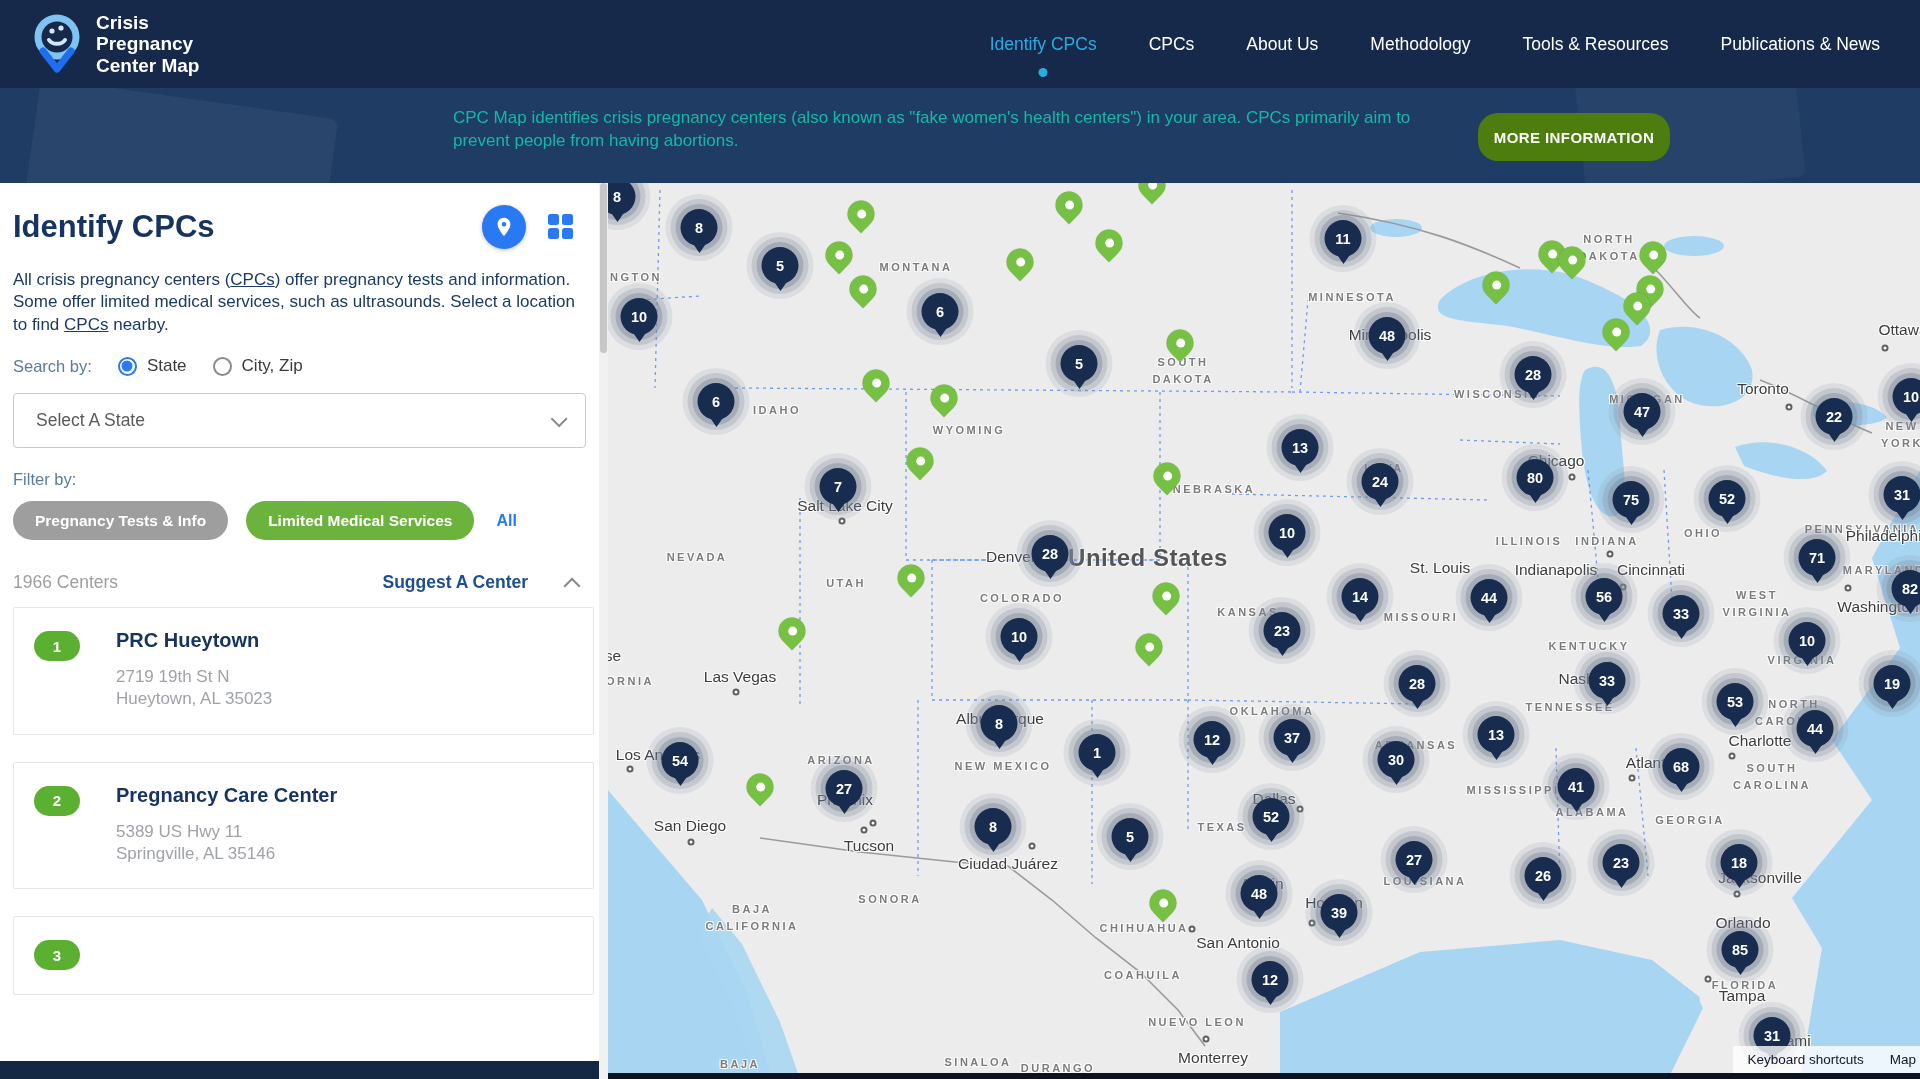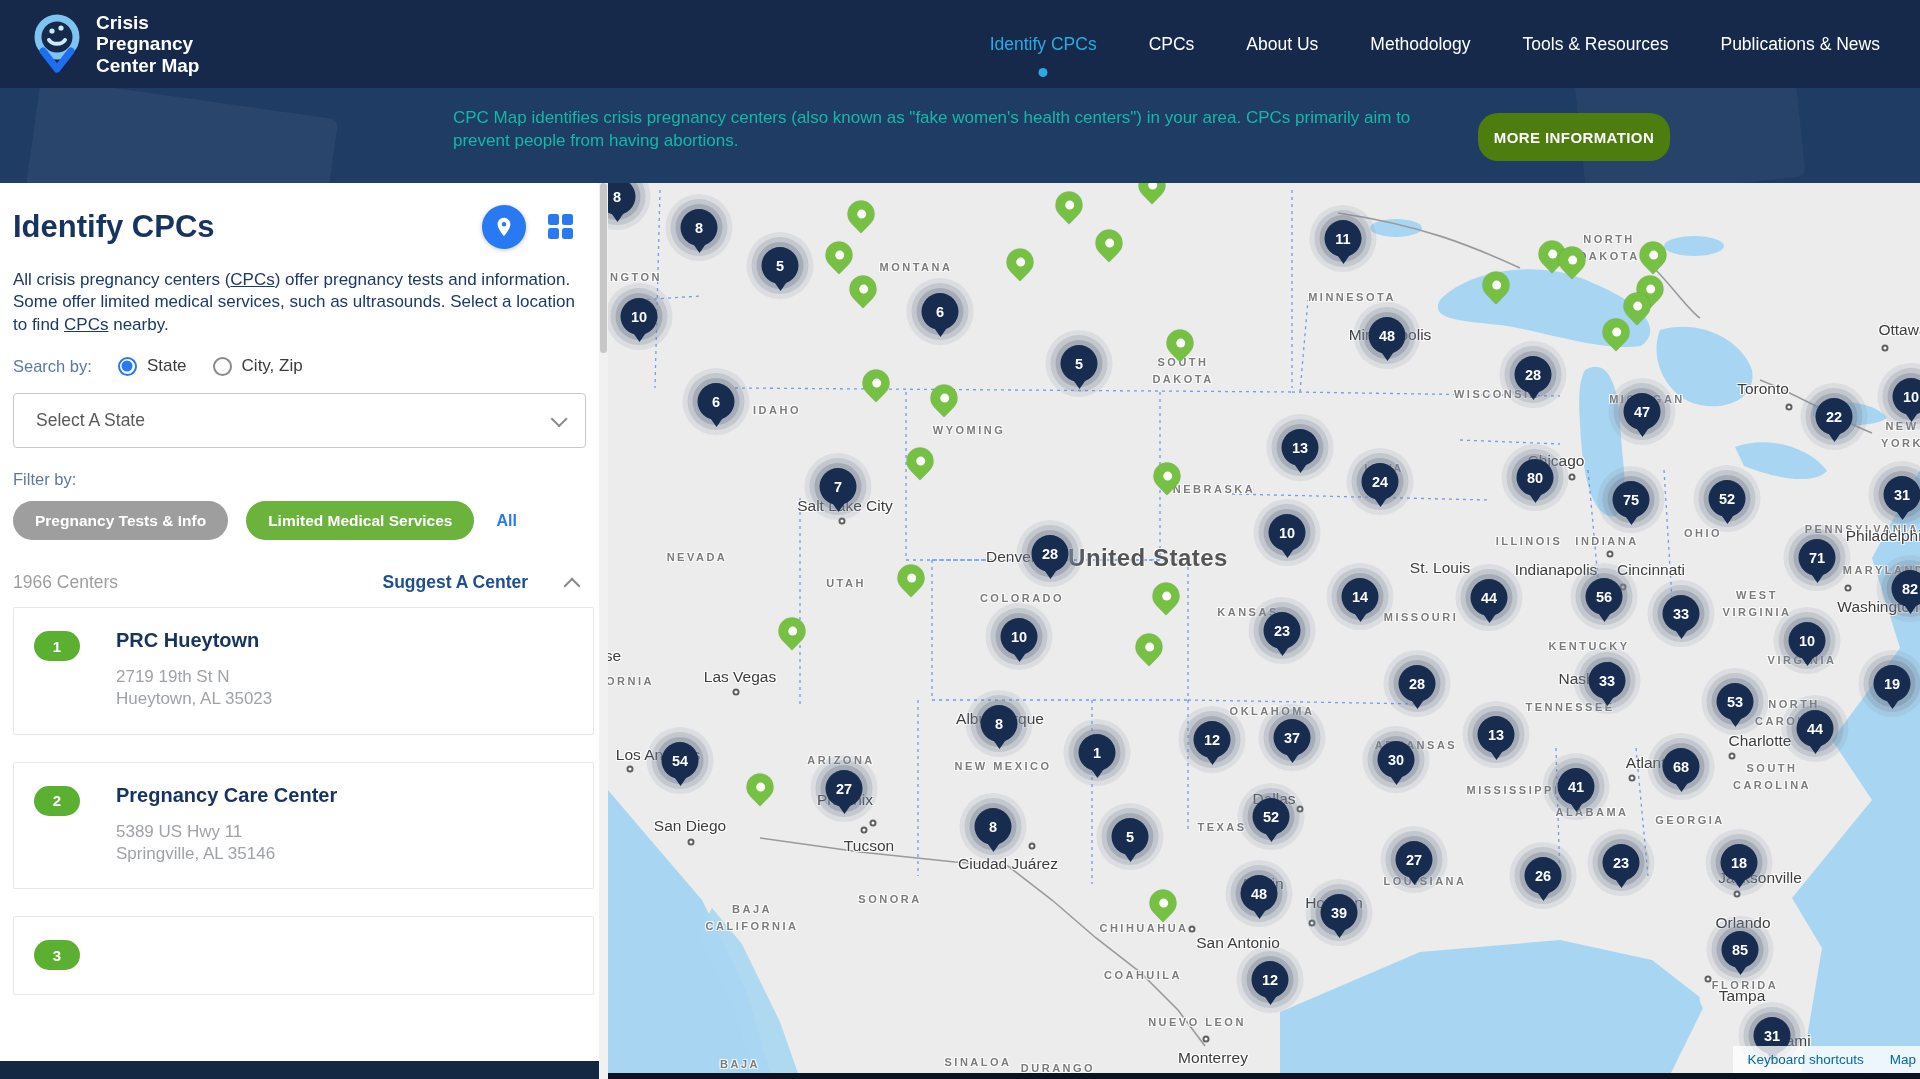--- a/index.html
+++ b/index.html
@@ -17,21 +17,21 @@
     text-shadow:-1px -1px 0 rgba(255,255,255,.85),1px 1px 0 rgba(255,255,255,.85); z-index:2; }
   .gpin { position:absolute; width:27px; height:27px; background:#76C043; border-radius:50% 50% 50% 0;
     transform:translate(-50%,-72%) rotate(-45deg); z-index:5; box-shadow:0 0 1px rgba(0,0,0,.25); }
   .gpin::after { content:''; position:absolute; left:50%; top:50%; width:9px; height:9px; background:#fff; border-radius:50%; transform:translate(-50%,-50%); }
   .cluster { position:absolute; transform:translate(-50%,-50%); z-index:6; text-align:center; }
   .cluster-bubble { width:37px; height:37px; border-radius:50%; background:#172C4E; color:#fff; font-size:14.5px; font-weight:bold;
     display:flex; align-items:center; justify-content:center; position:relative; z-index:2;
     box-shadow:0 0 0 5px rgba(125,135,155,.42), 0 0 0 10px rgba(125,135,155,.26), 0 0 0 15px rgba(125,135,155,.14); }
   .cluster-tail { width:0; height:0; margin:-3px auto 0; border-left:7px solid transparent; border-right:7px solid transparent; border-top:10px solid #172C4E; position:relative; z-index:2; }
   .map-attribution { position:absolute; right:0; bottom:6px; height:27px; background:rgba(255,255,255,.78); display:flex; align-items:center; gap:26px; padding:0 4px 0 14px; z-index:8; }
-  .map-attribution span { font-size:13.5px; color:#0369a1; white-space:nowrap; }
+  .map-attribution span { font-size:13.5px; color:#0f172a; white-space:nowrap; }
   .page-bottom-bar { position:absolute; left:0; right:0; bottom:0; height:6px; background:#0C1220; z-index:9; }
 
   
   .header { position:absolute; top:0; left:0; right:0; height:88px; background:#16294A; z-index:20; display:flex; align-items:center; justify-content:space-between; padding:0 28px 0 26px; }
   .logo { display:flex; align-items:center; gap:8px; }
   .logo-text { color:#fff; font-weight:bold; font-size:19px; line-height:1.13; white-space:pre-line; }
   .nav { display:flex; align-items:center; gap:52px; padding-right:12px; }
   .nav-item { color:#FFF; font-size:17.5px; cursor:pointer; position:relative; }
   .nav-item.active { color:#29ABE2; }
   .nav-item.active::after { content:''; position:absolute; left:50%; bottom:-22px; width:9px; height:9px; border-radius:50%; background:#29ABE2; transform:translateX(-50%); }

